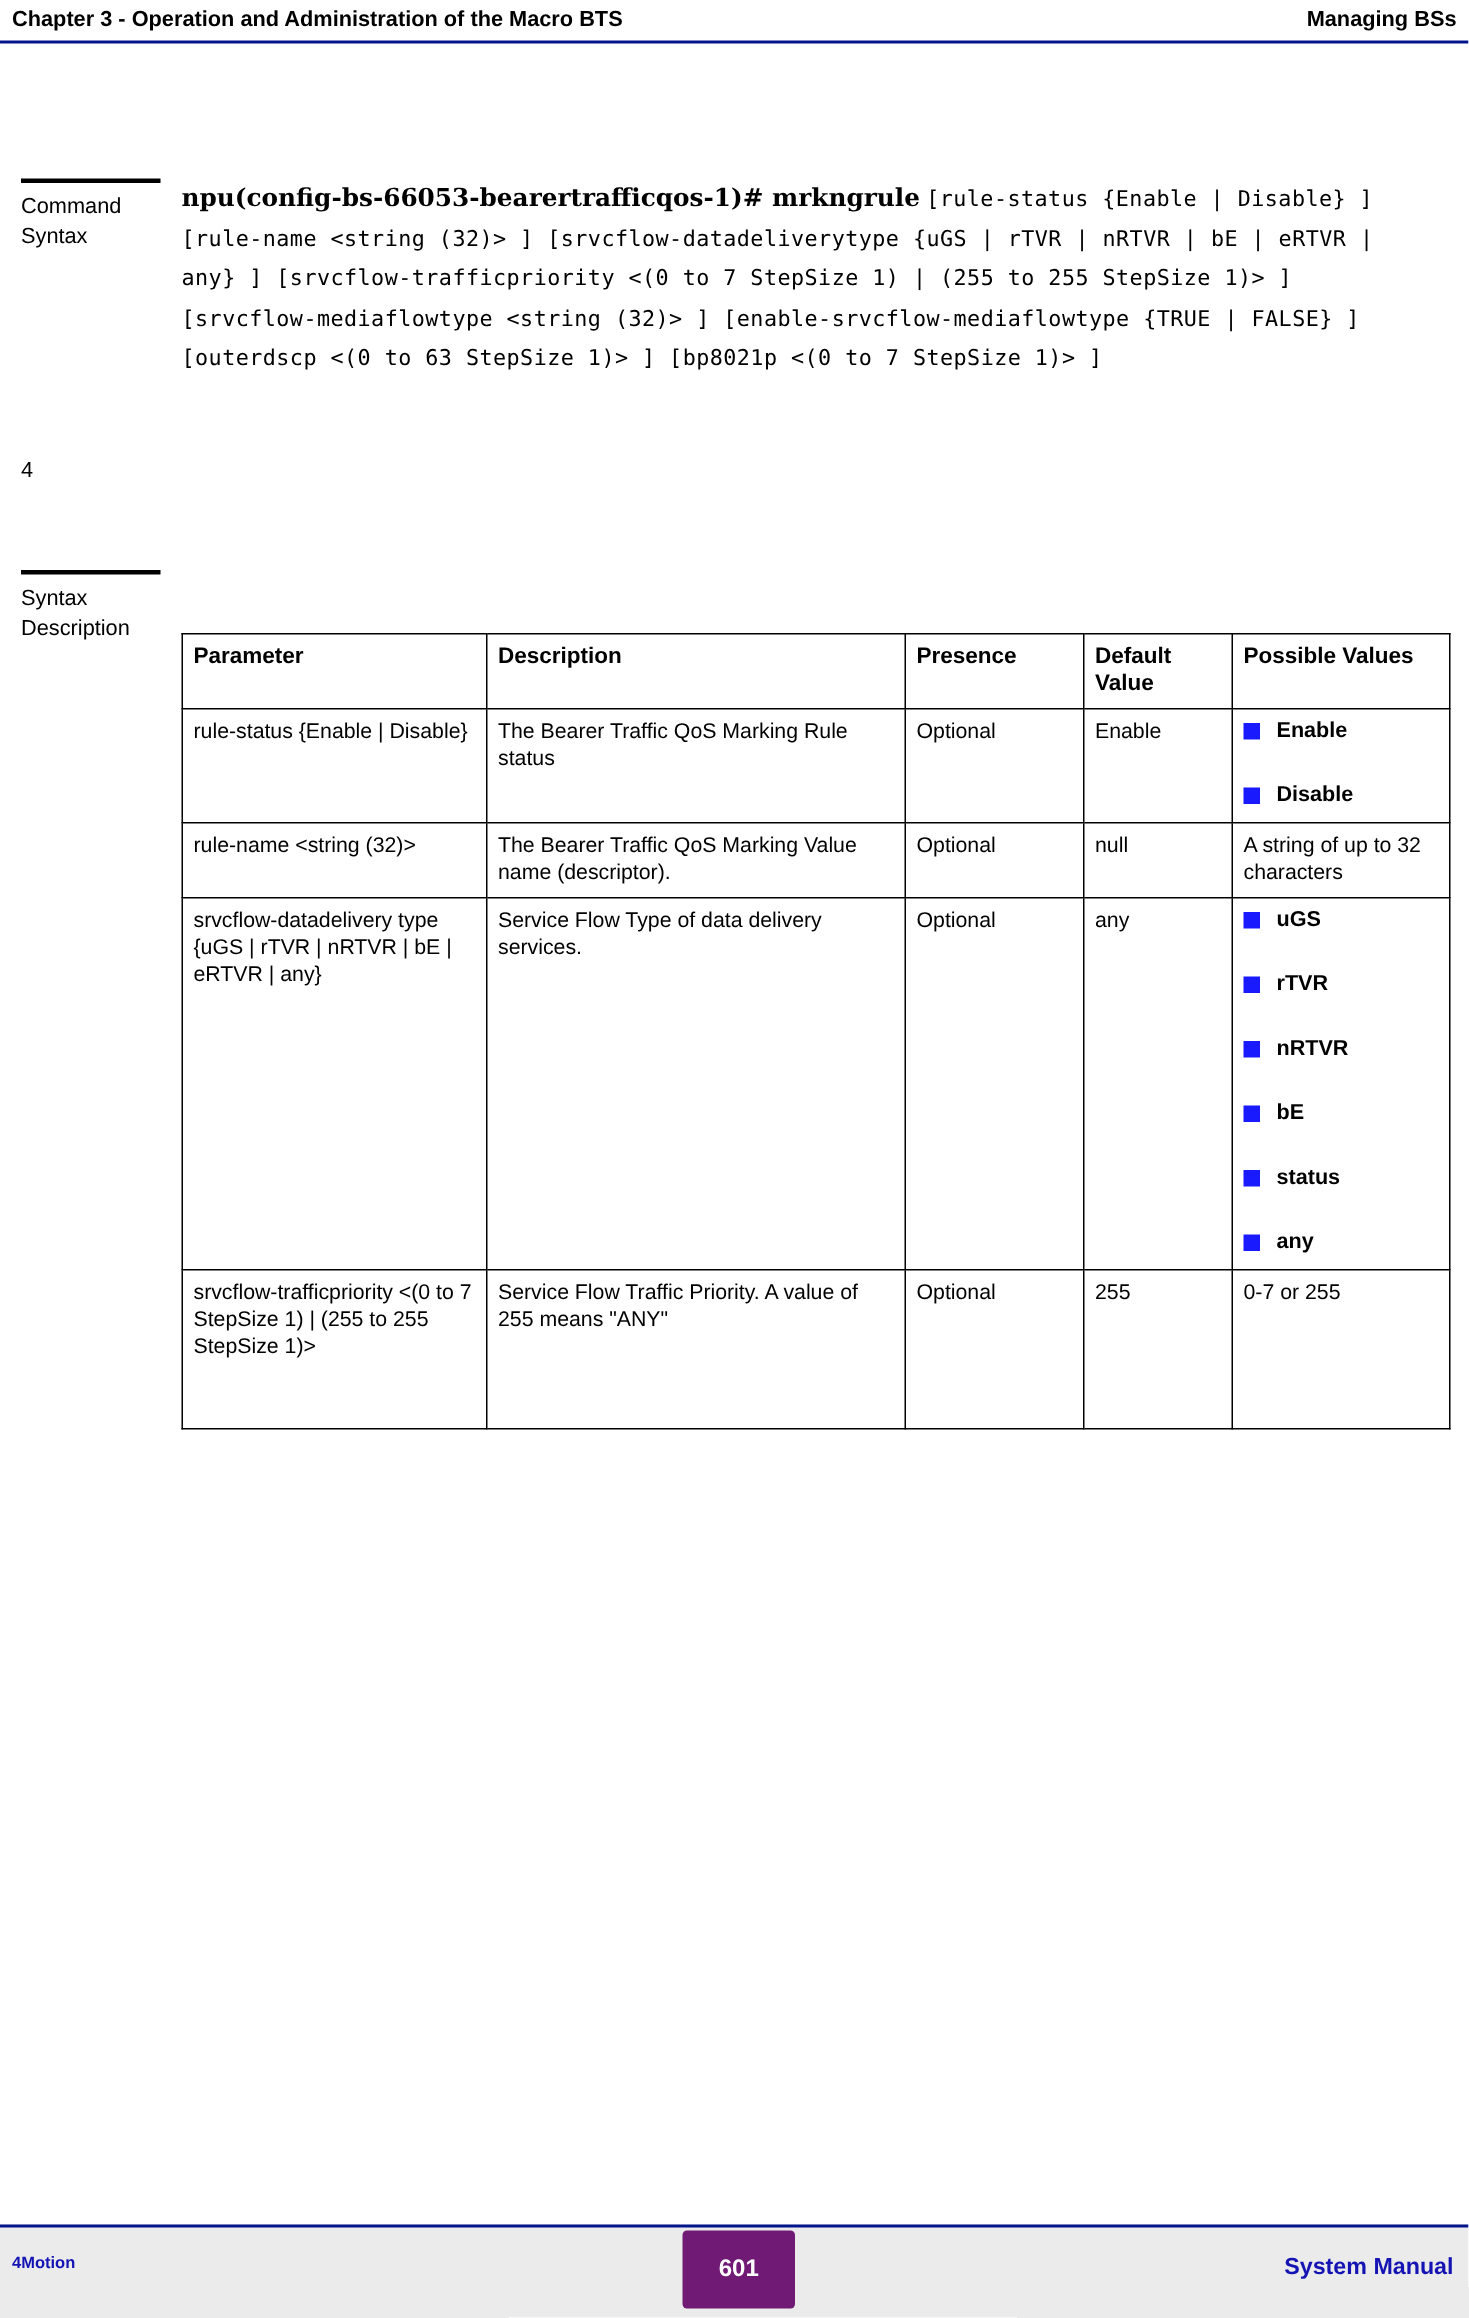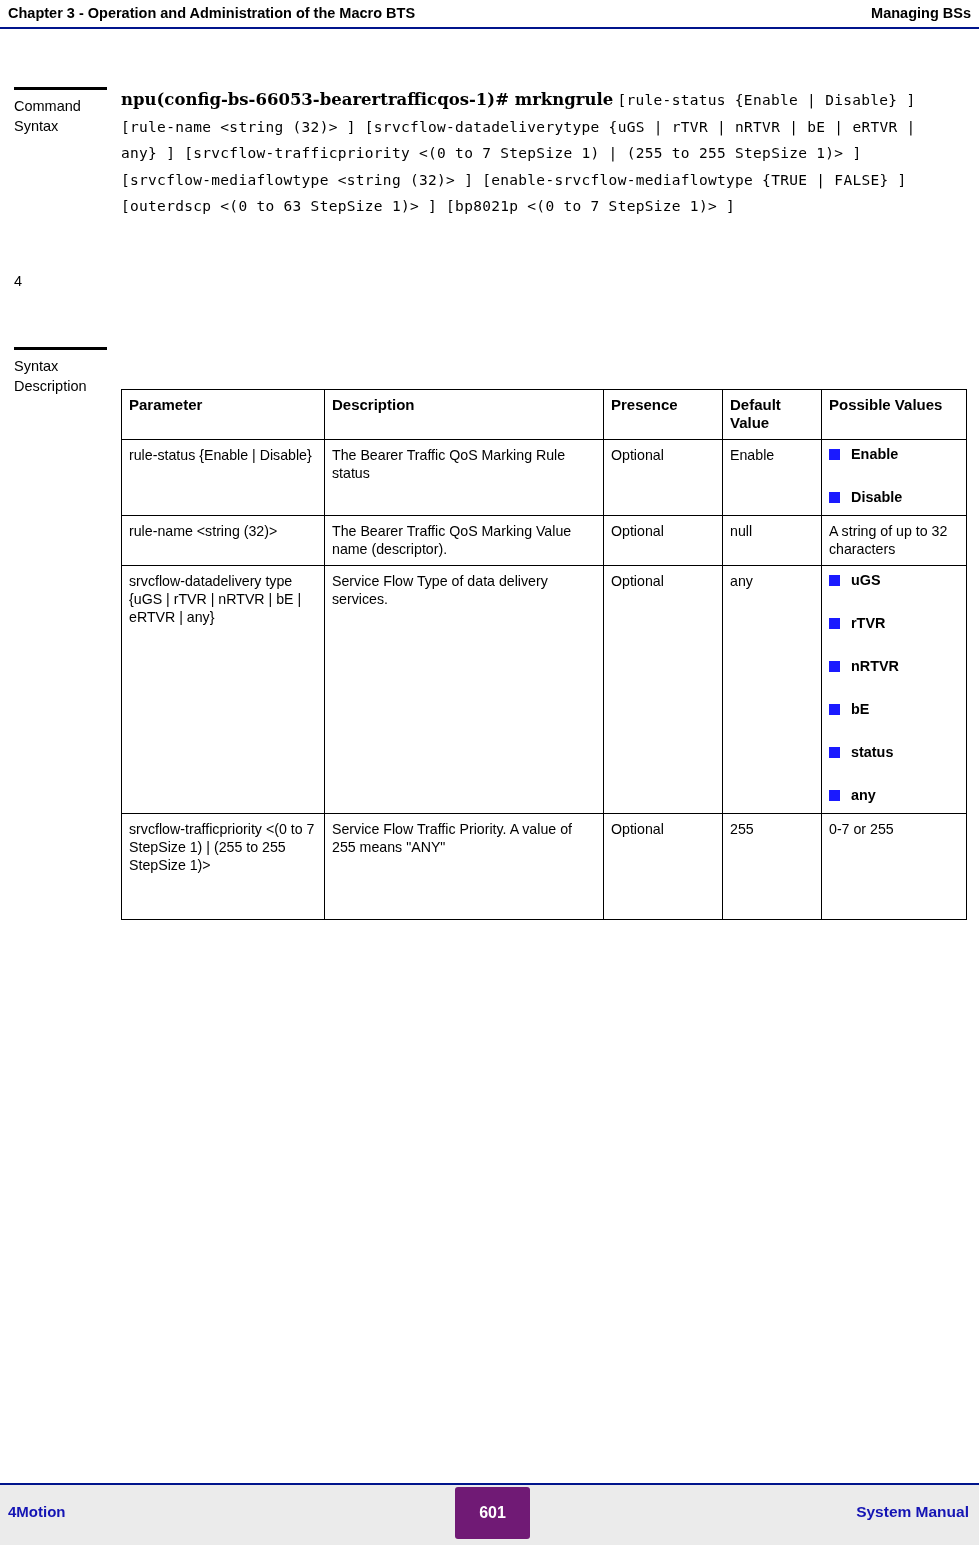--- a/index.html
+++ b/index.html
@@ -37,21 +37,21 @@
     top: 27px;
     left: 0;
     width: 979px;
     height: 2px;
     background: #00148c;
   }
 
   
   .content {
     position: absolute;
-    top: 12px;
+    top: 44px;
     left: 0;
     width: 947px;
   }
 
   .section {
     position: relative;
     display: flex;
     align-items: flex-start;
     margin-left: 14px;
   }
@@ -175,21 +175,21 @@
     left: 0;
     top: 0;
     width: 979px;
     height: 2px;
     background: #00148c;
   }
   .footer-left {
     position: absolute;
     left: 8px;
     top: 20px;
-    font-size: 15px;
+    font-size: 11px;
     font-weight: bold;
     color: #1414b4;
   }
   .footer-right {
     position: absolute;
     right: 10px;
     top: 20px;
     font-size: 15.5px;
     font-weight: bold;
     color: #1414b4;

